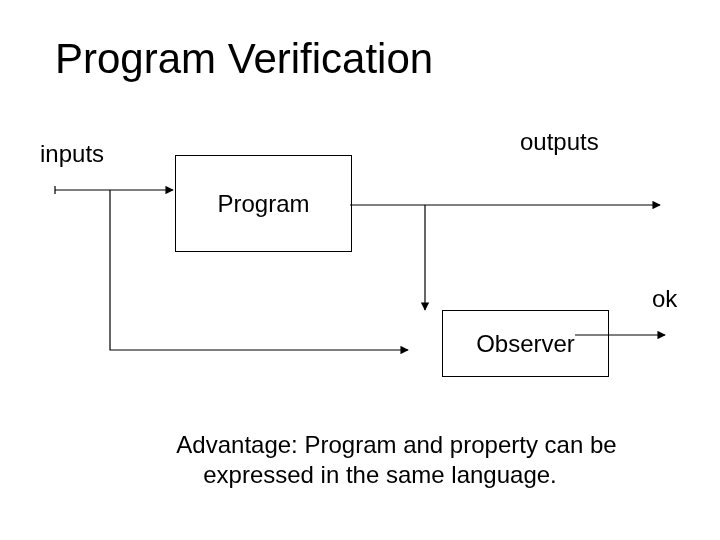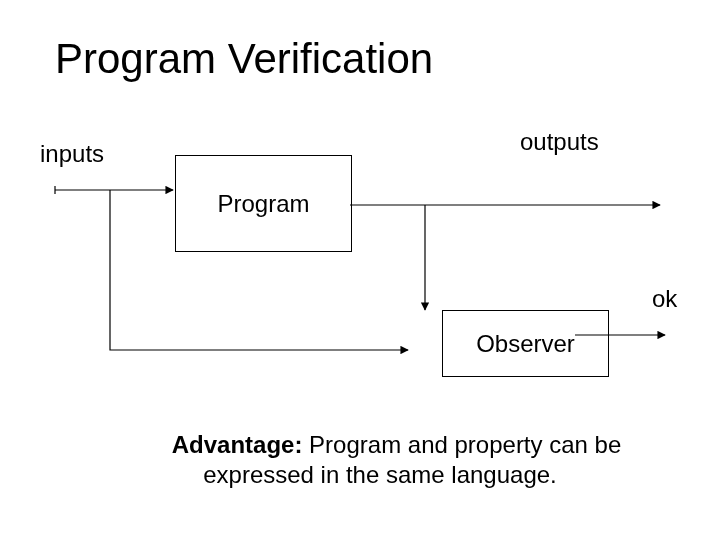--- a/index.html
+++ b/index.html
@@ -35,21 +35,21 @@
   }
   .advantage {
     position: absolute;
     left: 100px;
     right: 60px;
     top: 430px;
     text-align: center;
     font-size: 24px;
     line-height: 1.25;
   }
-  .advantage b { font-weight: 700; margin-left: 33px; }
+  .advantage b { font-weight: 400; margin-left: 33px; }
   svg.wire {
     position: absolute;
     overflow: visible;
   }
 </style>
 </head>
 <body>
 
 <div class="title">Program Verification</div>
 

